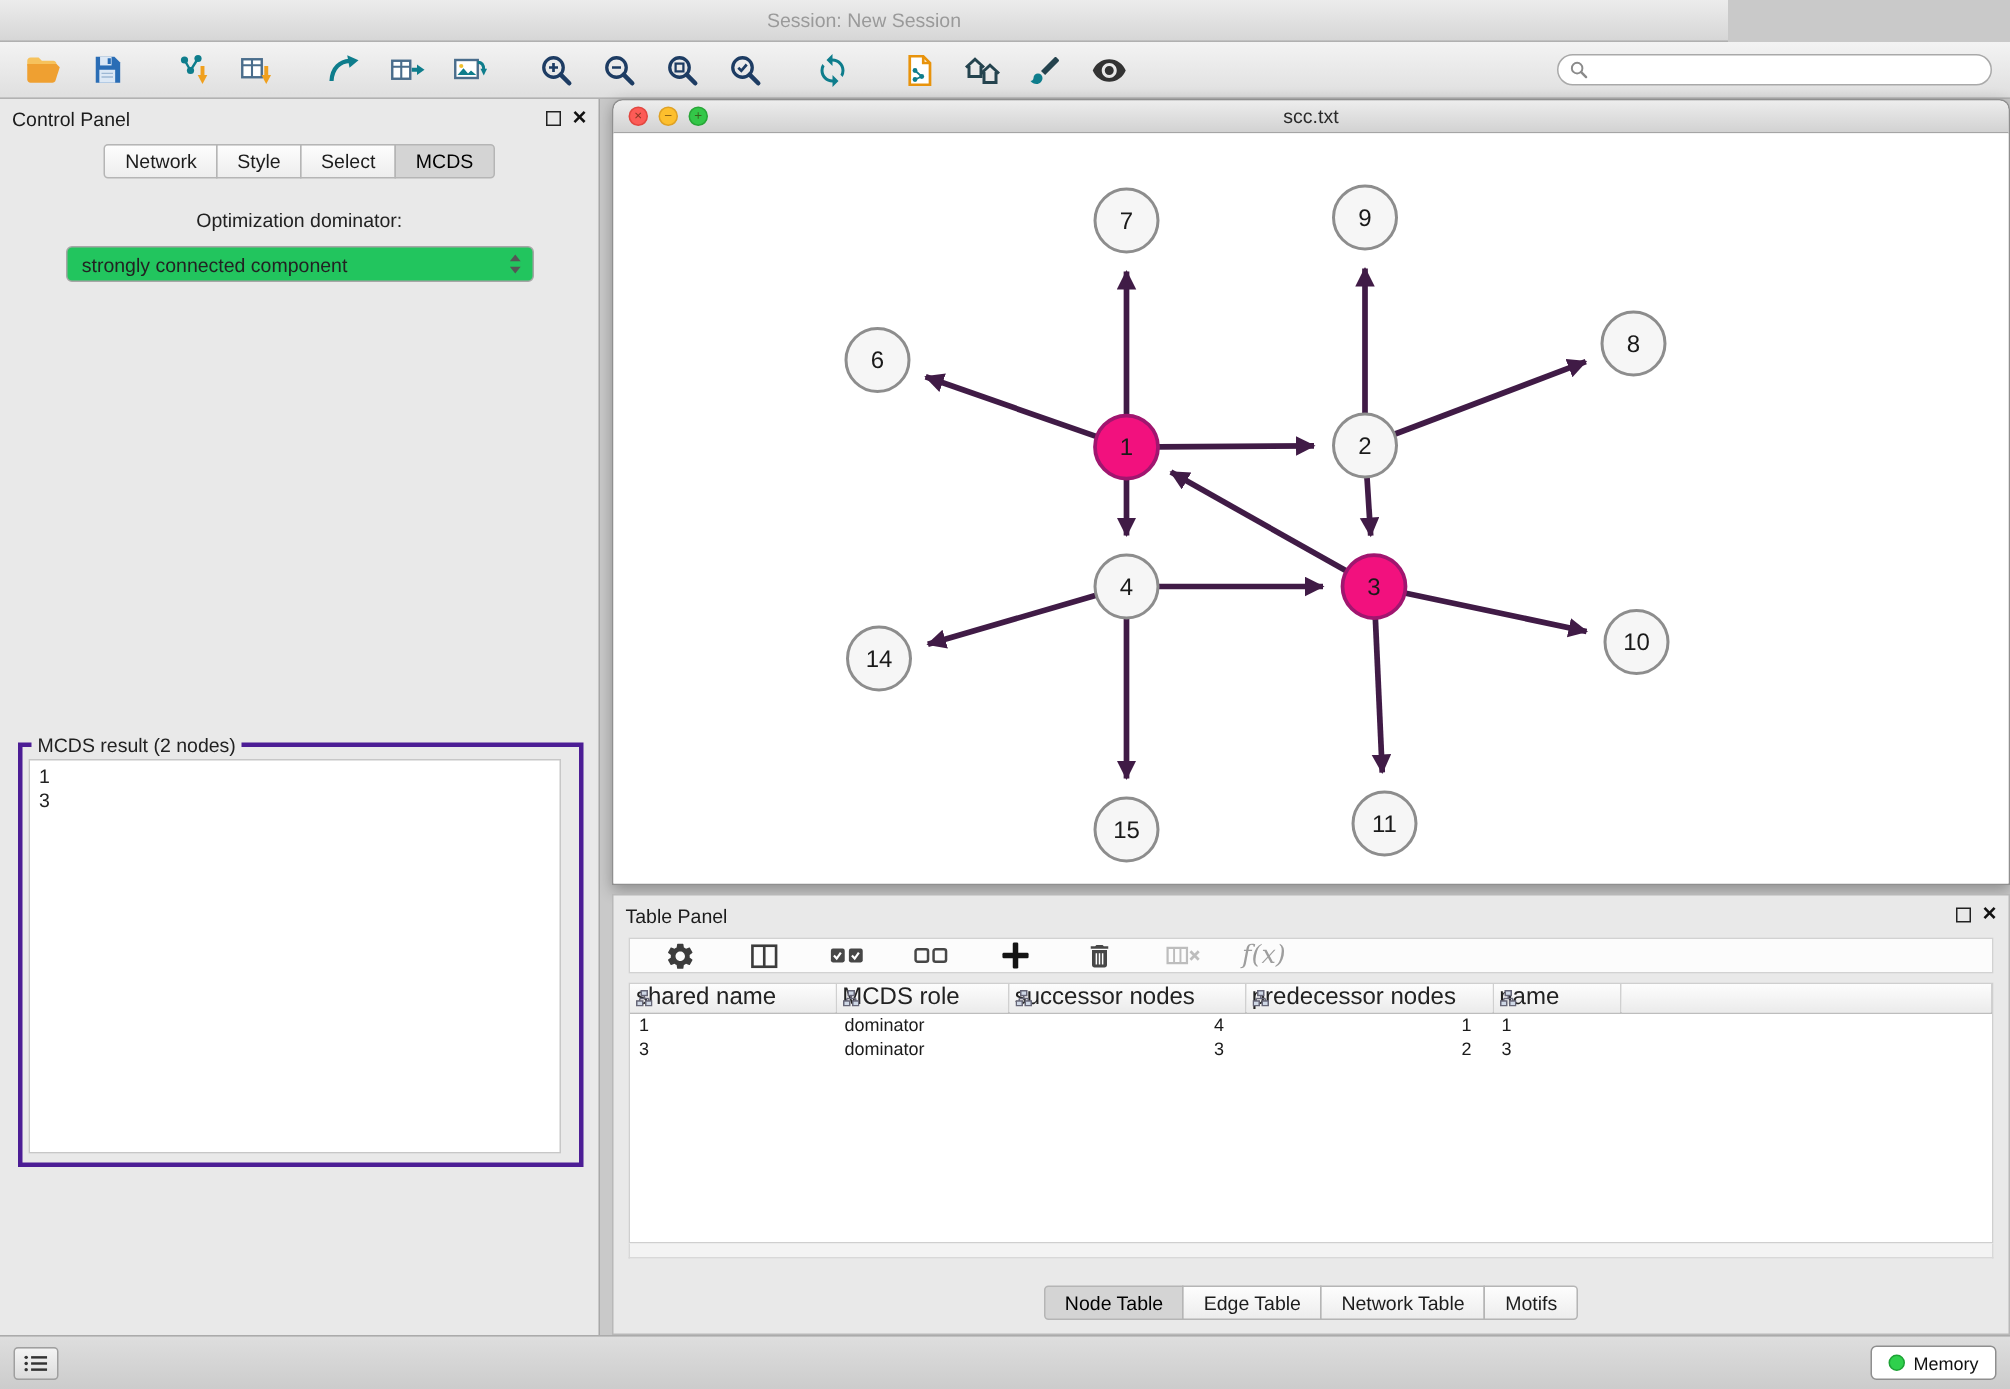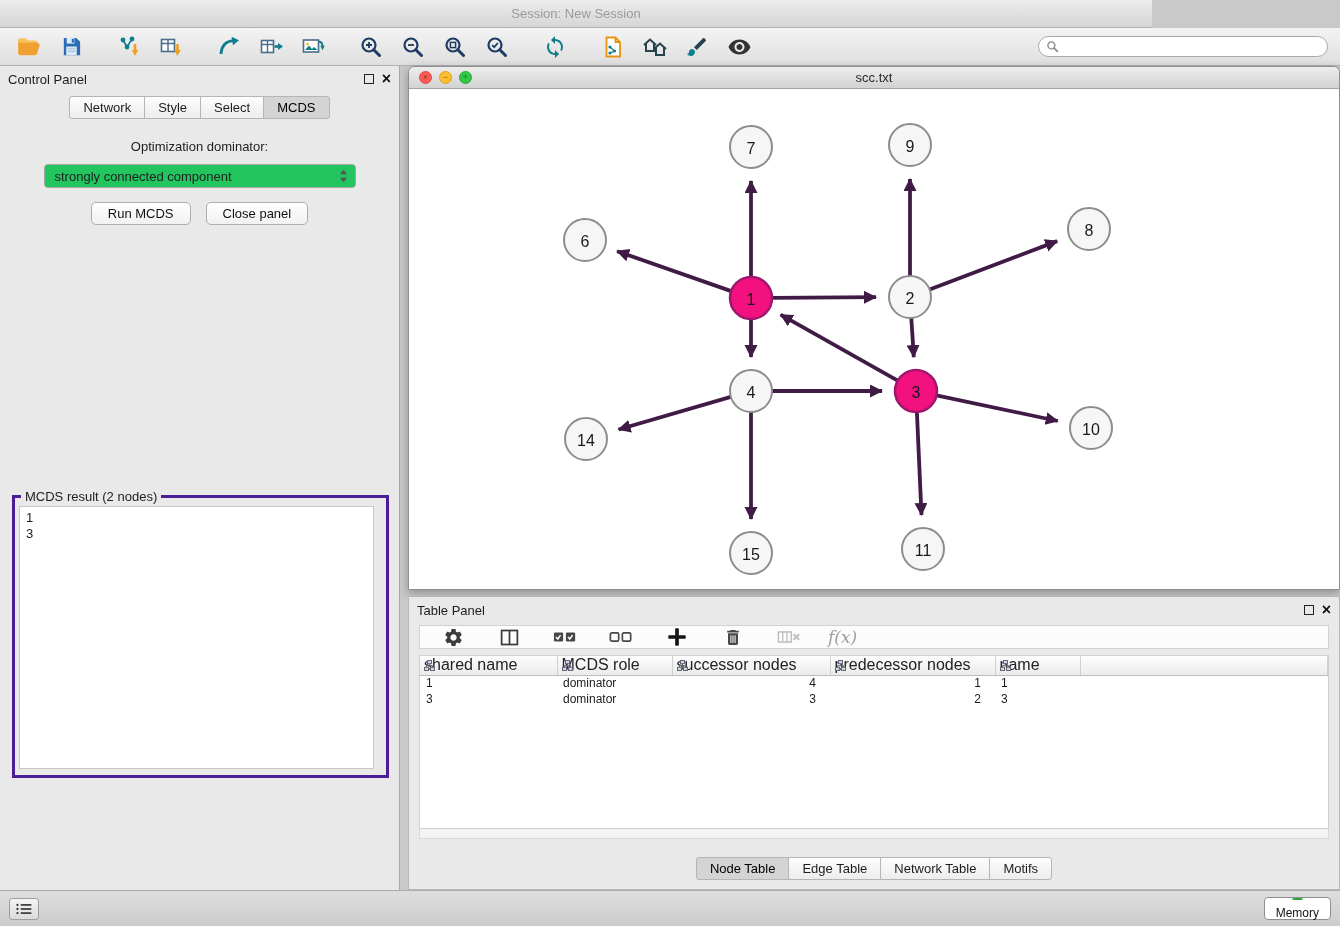--- a/index.html
+++ b/index.html
@@ -83,21 +83,21 @@
   .tp-hscroll { margin:0 10px; height:10px; background:#f3f3f3; border:1px solid #d8d8d8; border-top:none; }
   .tp-tabs { position:absolute; bottom:9px; left:0; right:0; display:flex; justify-content:center; }
 
   
   .statusbar { position:absolute; left:0; top:890px; width:1340px; height:36px;
     background:linear-gradient(#dedede,#cccccc); border-top:1px solid #ababab;
     display:flex; align-items:center; padding:0 9px; }
   .sb-btn { width:30px; height:22px; background:linear-gradient(#f4f4f4,#dcdcdc);
     border:1px solid #9f9f9f; border-radius:3px; display:flex; align-items:center; justify-content:center; }
   .memory-btn { margin-left:auto; height:23px; padding:0 11px; background:#fff;
-    border:1px solid #8f8f8f; border-radius:4px; display:flex; align-items:center; gap:6px; font-size:12px; color:#111;flex-direction:column; }
+    border:1px solid #8f8f8f; border-radius:4px; display:flex; align-items:center; gap:6px; font-size:12px; color:#111; }
   .memory-dot { width:11px; height:11px; border-radius:50%; background:#2fd04c; border:1px solid #1da335; }
 </style>
 </head>
 <body>
 
 <div class="titlebar">
   <span>Session: New Session</span>
 </div>
 
 <div class="toolbar">
@@ -256,24 +256,20 @@
     <span class="seg-tab">Select</span>
     <span class="seg-tab last active">MCDS</span>
   </div>
   <div class="opt-label">Optimization dominator:</div>
   <div class="cp-select">
     <span class="sel-value">strongly connected component</span>
     <svg width="11" height="18" viewBox="0 0 12 20">
       <path d="M2 8 L6 3 L10 8 Z" fill="#555"></path>
       <path d="M2 12 L6 17 L10 12 Z" fill="#555"></path>
     </svg>
-  </div>
-  <div class="cp-buttons">
-    <button class="btn">Run MCDS</button>
-    <button class="btn">Close panel</button>
   </div>
   <div class="groupbox">
     <span class="legend">MCDS result (2 nodes)</span>
     <div class="result-list">
         <div>1</div>
         <div>3</div>
       </div>
   </div>
 </div>
 

